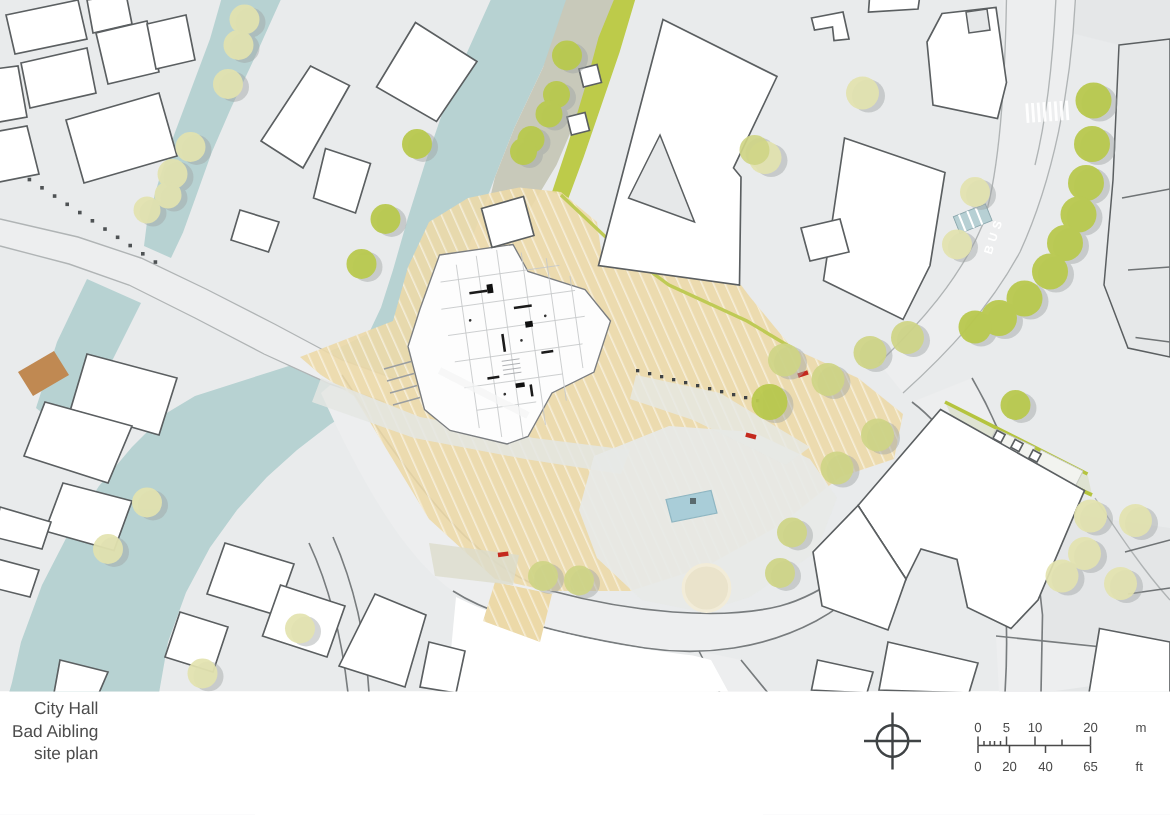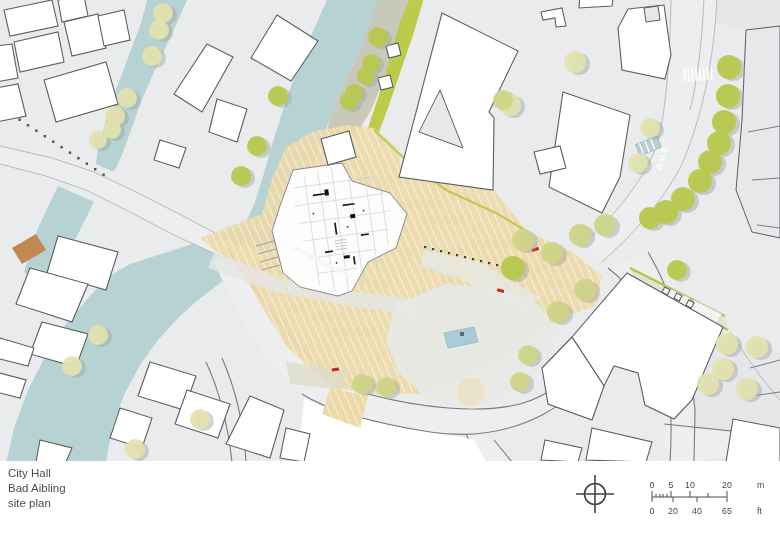--- a/index.html
+++ b/index.html
@@ -7,21 +7,21 @@
         font-family:"Liberation Sans",sans-serif;}
   svg{display:block}
   .bldg{fill:#ffffff;stroke:#5b5f61;stroke-width:1.1;stroke-linejoin:miter;}
   .bldg-lt{fill:#e6e8e9;stroke:#5b5f61;stroke-width:1;}
   .casing{fill:none;stroke:#b0b4b5;stroke-width:0.9;}
   .casing-dk{fill:none;stroke:#787c7e;stroke-width:1.1;}
   .roadfill{fill:#edeeef;stroke:none;}
   .faint{stroke:#c5c8c9;stroke-width:0.55;fill:none;}
   .wall{stroke:#1b1b1b;stroke-width:1.7;fill:none;}
   .tick{stroke:#6f7375;stroke-width:0.9;}
-  #title-block{position:absolute;left:8px;top:466px;color:#4d4d4d;font-size:11.5px;line-height:15px;}
+  #title-block{position:absolute;left:8px;top:466px;color:#4d4d4d;font-size:11.5px;line-height:15px;text-align:right;}
   .scale-num{font-size:8.8px;fill:#4a4a4a;}
 </style>
 </head>
 <body>
 
 <div id="page">
 <svg width="780" height="543" viewBox="0 0 780 543">
   <defs>
     <pattern id="hatch" width="7" height="5" patternUnits="userSpaceOnUse" patternTransform="rotate(-24)">
       <line x1="0" y1="0" x2="0" y2="5" stroke="#ffffff" stroke-width="2" opacity="0.55"></line>

